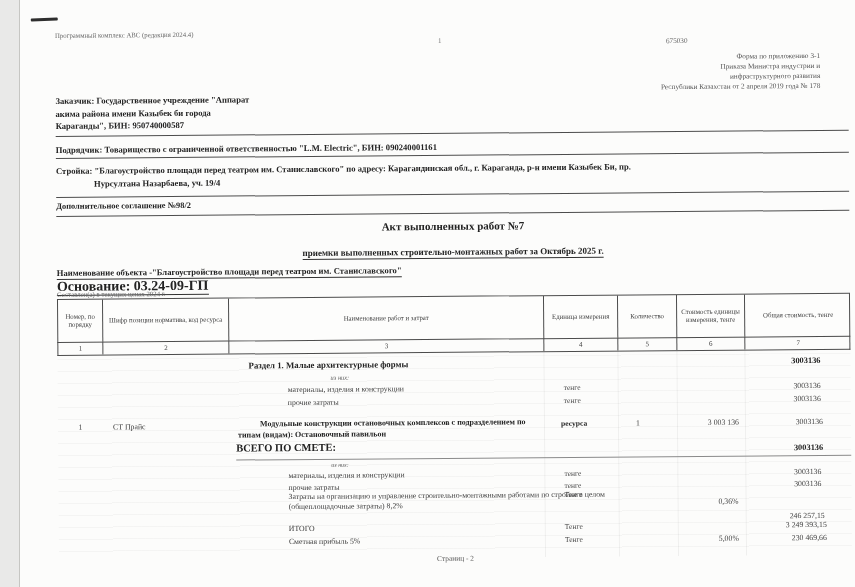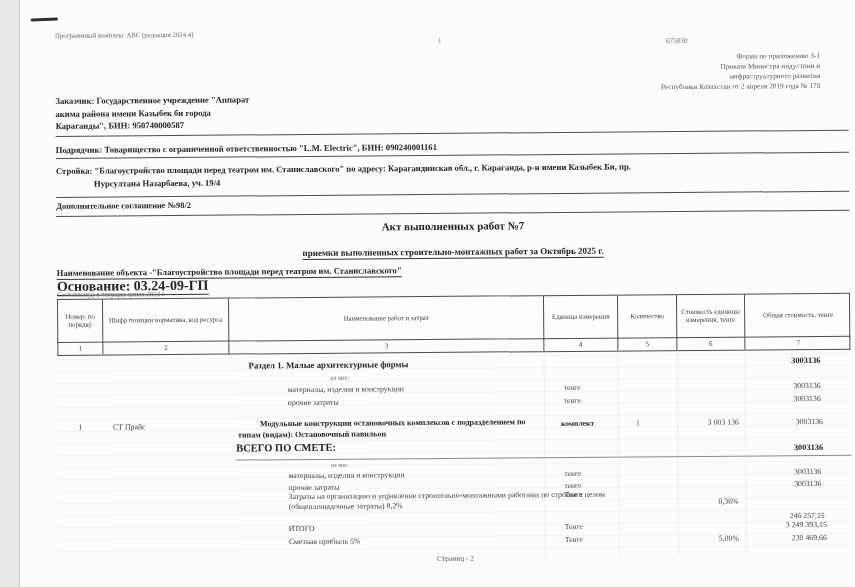--- a/index.html
+++ b/index.html
@@ -130,21 +130,21 @@
   <div class="t unit" style="left:563px;top:384px;">тенге</div>
   <div class="t num" style="right:35px;top:384px;">3003136</div>
 
   <div class="t txt" style="left:287px;top:397px;">прочие затраты</div>
   <div class="t unit" style="left:563px;top:397px;">тенге</div>
   <div class="t num" style="right:35px;top:397px;">3003136</div>
 
   <div class="t num" style="left:57px;top:420px;width:45px;text-align:center;">1</div>
   <div class="t txt" style="left:112px;top:420px;">СТ Прайс</div>
   <div class="t b wrap" style="left:237px;top:418px;width:302px;font-size:8px;line-height:10.5px;text-indent:22px;">Модульные конструкции остановочных комплексов с подразделением по типам (видам): Остановочный павильон</div>
-  <div class="t b" style="left:560px;top:420px;font-size:7.6px;">комплект</div>
+  <div class="t b" style="left:560px;top:420px;font-size:7.6px;">ресурса</div>
   <div class="t num" style="left:617px;top:420px;width:40px;text-align:center;">1</div>
   <div class="t num" style="right:117px;top:420px;text-align:center;">3 003 136</div>
   <div class="t num" style="right:33px;top:420px;">3003136</div>
 
   <div class="t b" style="left:235px;top:441px;font-size:10.5px;">ВСЕГО ПО СМЕТЕ:</div>
   <div class="t b" style="right:33px;top:446px;font-size:8.4px;">3003136</div>
   <div class="rule-thin" style="left:235px;top:458px;width:615px;"></div>
 
   <div class="t i" style="left:330px;top:461px;font-size:6px;">из них:</div>
 

